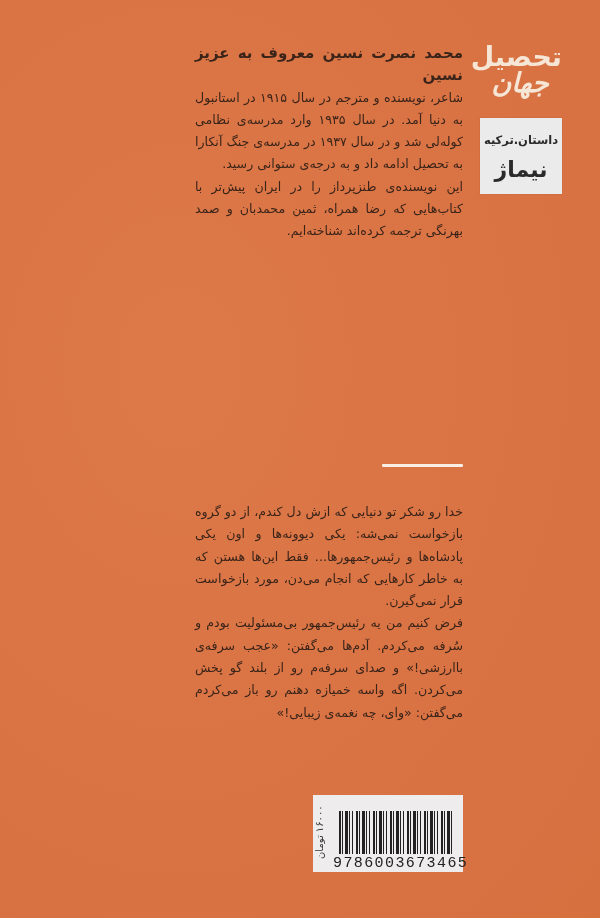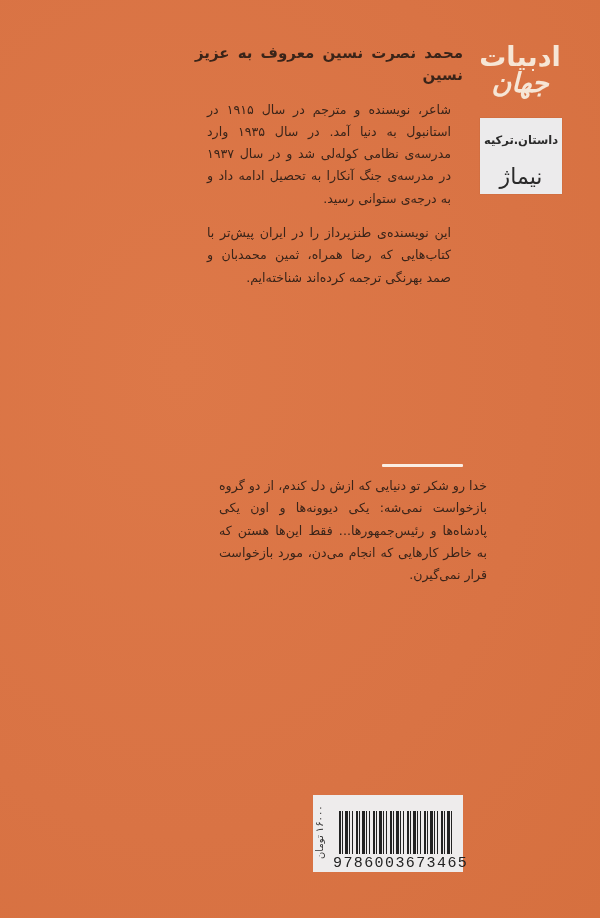--- a/index.html
+++ b/index.html
@@ -24,39 +24,39 @@
     .publisher-box {
       position: absolute; left: 480px; top: 118px; width: 82px; height: 76px;
       background: #ecebec; box-shadow: 0 0 1px rgba(0,0,0,0.2);
       direction: rtl; text-align: center;
     }
     .publisher-box .genre {
       display: block; margin-top: 15px; font-size: 11.5px; font-weight: bold;
       color: #2b2b2b; white-space: nowrap; text-align: center;
     }
     .publisher-box .pub {
-      display: block; margin-top: 17px; font-size: 22px; font-weight: normal;
+      display: block; margin-top: 10px; font-size: 22px; font-weight: bold;
       color: #2a2a2a; letter-spacing: 1px;
     }
 
     .text-col {
       position: absolute; left: 195px; width: 268px;
       direction: rtl; text-align: justify; text-align-last: right;
       color: #3a2419; font-size: 12.6px; line-height: 22.3px;
     }
     .bio { top: 42px; }
     .bio .author-title { display: block; font-weight: bold; font-size: 15px; text-align-last: right; }
-    .bio p { margin: 12px; }
+    .bio p { margin: 0; }
 
     .separator {
       position: absolute; left: 382px; top: 464px; width: 81px; height: 3px;
       background: #fbeee4; border-radius: 1px;
     }
 
-    .excerpt { top: 475px; margin-left: 24px; }
+    .excerpt { top: 501px; }
     .excerpt p { margin: 0; }
 
     .barcode-box {
       position: absolute; left: 313px; top: 795px; width: 150px; height: 77px;
       background: #eeecec;
     }
     .price {
       position: absolute; left: 1px; top: 4px; width: 14px; height: 60px;
       writing-mode: vertical-rl; transform: rotate(180deg);
       font-size: 10px; color: #333; text-align: left; direction: rtl;
@@ -74,39 +74,40 @@
       font-family: Liberation Mono, monospace; font-size: 15px;
       color: #222; letter-spacing: 1.4px; white-space: nowrap;
     }
   </style>
 </head>
 <body>
 
 <div class="cover">
 
   <div class="series-logo">
-    <span class="l1">ادبیات</span>
+    <span class="l1">تحصیل</span>
     <span class="l2">جهان</span>
   </div>
 
   <div class="publisher-box">
     <span class="genre">داستان.ترکیه</span>
     <span class="pub">نیماژ</span>
   </div>
 
   <div class="text-col bio">
     <span class="author-title">محمد نصرت نسین معروف به عزیز نسین</span>
     <p>شاعر، نویسنده و مترجم در سال ۱۹۱۵ در استانبول به دنیا آمد. در سال ۱۹۳۵ وارد مدرسه‌ی نظامی کوله‌لی شد و در سال ۱۹۳۷ در مدرسه‌ی جنگ آنکارا به تحصیل ادامه داد و به درجه‌ی ستوانی رسید.</p>
     <p>این نویسنده‌ی طنزپرداز را در ایران پیش‌تر با کتاب‌هایی که رضا همراه، ثمین محمد‌بان و صمد بهرنگی ترجمه کرده‌اند شناخته‌ایم.</p>
   </div>
 
   <div class="separator"></div>
 
   <div class="text-col excerpt">
     <p>خدا رو شکر تو دنیایی که ازش دل کندم، از دو گروه بازخواست نمی‌شه: یکی دیوونه‌ها و اون یکی پادشاه‌ها و رئیس‌جمهورها... فقط این‌ها هستن که به خاطر کارهایی که انجام می‌دن، مورد بازخواست قرار نمی‌گیرن.</p>
+    <p>فرض کنیم من یه رئیس‌جمهور بی‌مسئولیت بودم و سُرفه می‌کردم. آدم‌ها می‌گفتن: «عجب سرفه‌ی باارزشی!» و صدای سرفه‌م رو از بلند گو پخش می‌کردن. اگه واسه خمیازه دهنم رو باز می‌کردم می‌گفتن: «وای، چه نغمه‌ی زیبایی!»</p>
   </div>
 
   <div class="barcode-box">
     <span class="price">۱۶۰۰۰ تومان</span>
     <div class="bars"></div>
     <span class="isbn">9786003673465</span>
   </div>
 
 </div>
 

